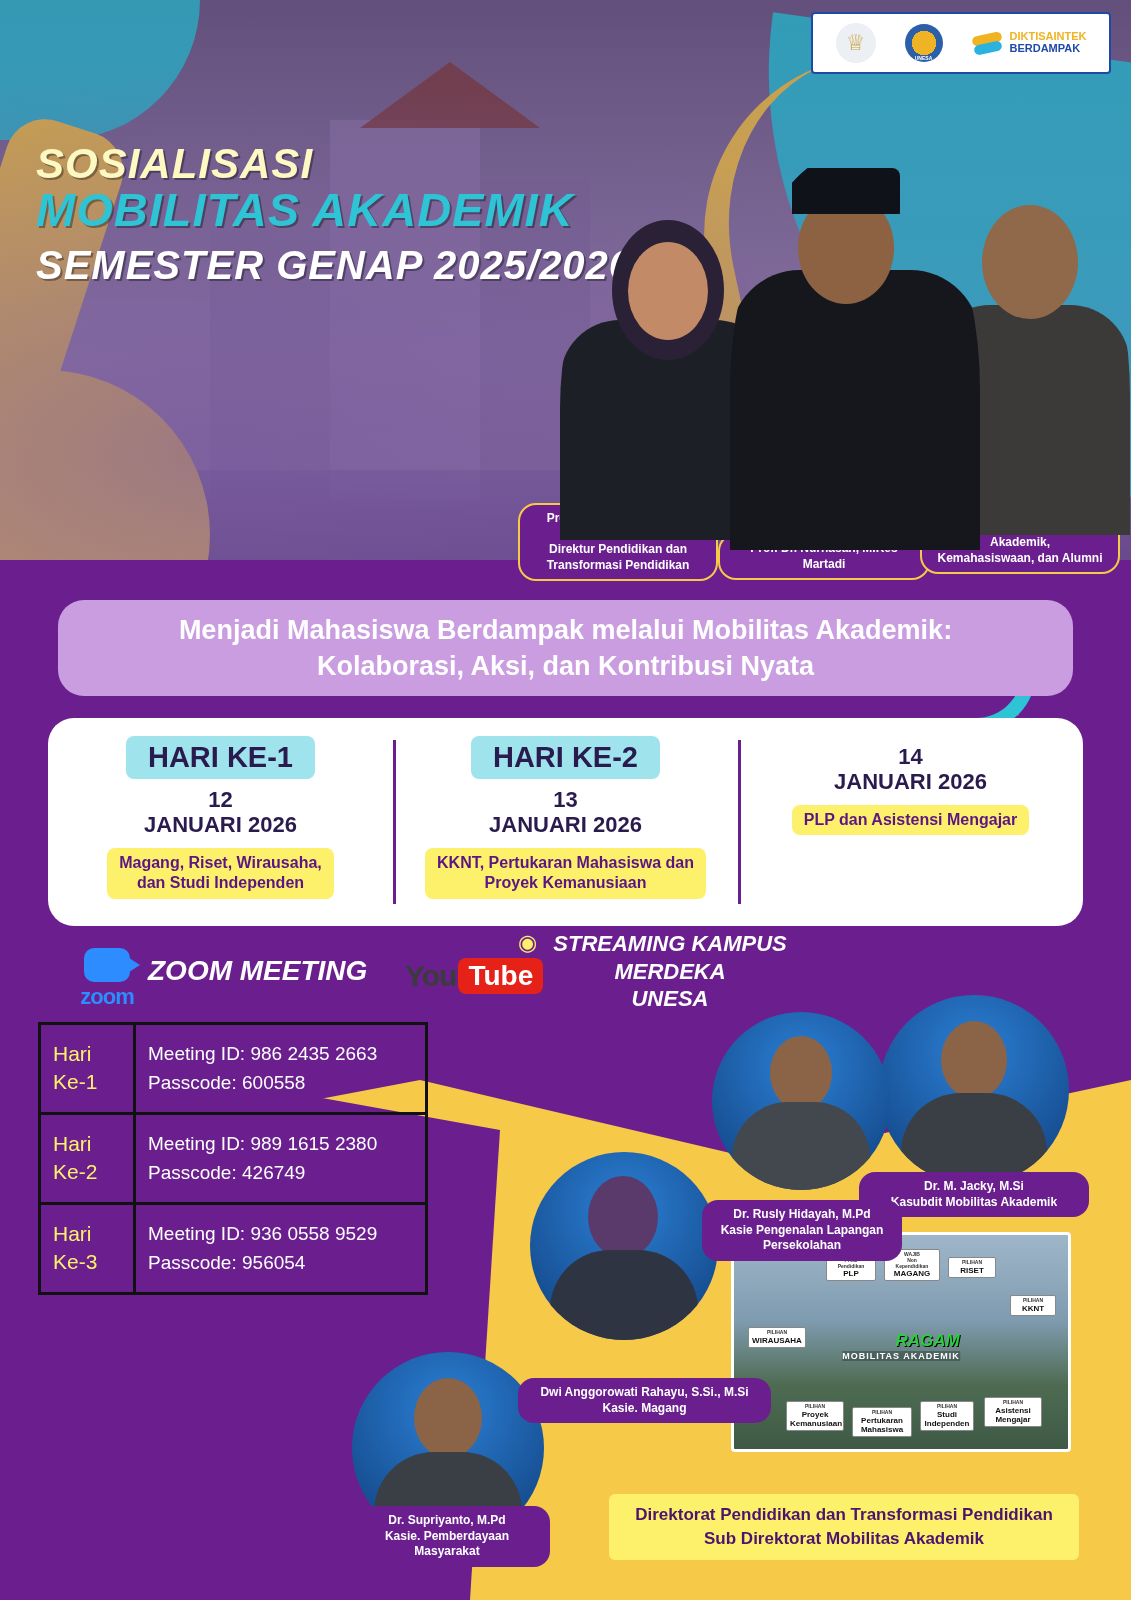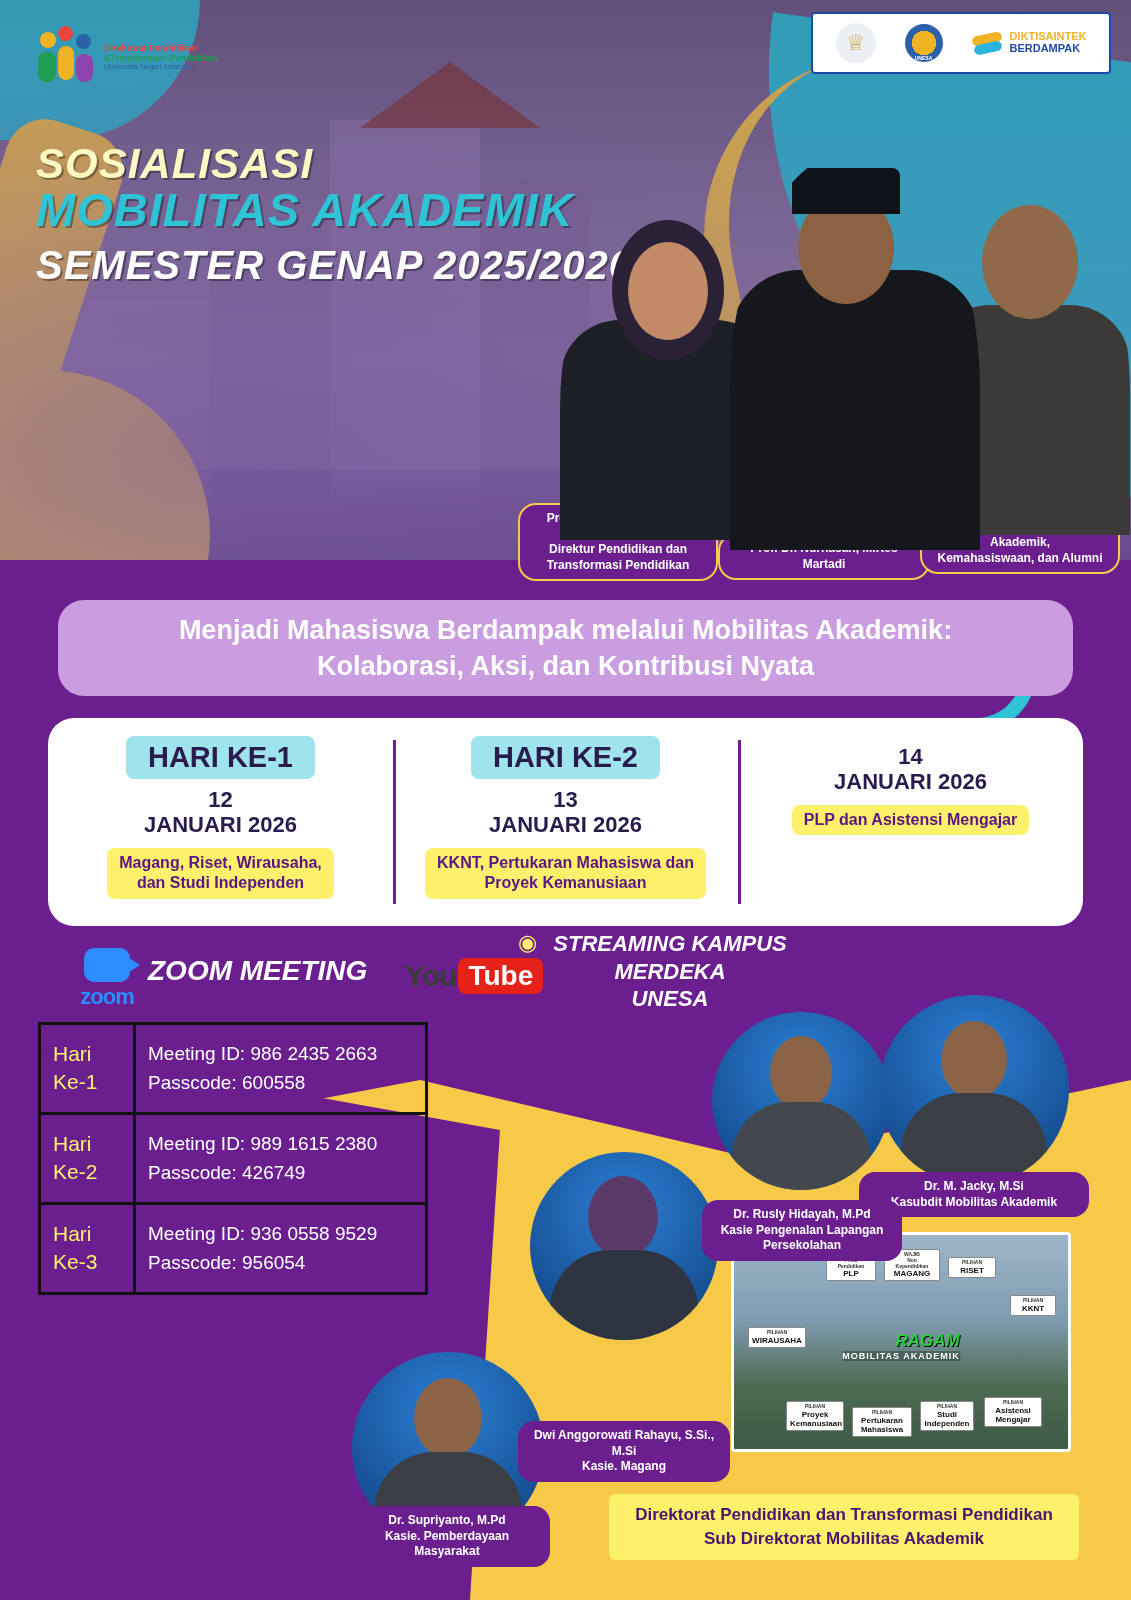--- a/index.html
+++ b/index.html
@@ -267,35 +267,20 @@
     <div class="bld b5"></div>
     <div class="water"></div>
 
     <div class="teal-blob"></div>
     <div class="teal-curve"></div>
     <div class="teal-left-top"></div>
     <div class="yellow-bar"></div>
     <div class="yellow-left"></div>
   </div>
 
-  <div class="unesa-logo" style="z-index:20">
-    <div class="logo-mark">
-      <div class="lm-dot" style="left:4px;  top:8px;  width:16px;height:16px;background:#f0b323"></div>
-      <div class="lm-dot" style="left:22px; top:2px;  width:15px;height:15px;background:#e8453c"></div>
-      <div class="lm-dot" style="left:40px; top:10px; width:15px;height:15px;background:#2b5fa8"></div>
-      <div class="lm-dot" style="left:2px;  top:28px; width:18px;height:30px;background:#1f9d55;border-radius:8px"></div>
-      <div class="lm-dot" style="left:22px; top:22px; width:16px;height:34px;background:#f0b323;border-radius:8px"></div>
-      <div class="lm-dot" style="left:40px; top:30px; width:17px;height:28px;background:#8e44ad;border-radius:8px"></div>
-    </div>
-    <div class="logo-text">
-      <div class="l1">Direktorat Pendidikan</div>
-      <div class="l2">&amp;Transformasi Pendidikan</div>
-      <div class="l3">Universitas Negeri Surabaya</div>
-    </div>
-  </div>
 
   <div class="top-right-logos" style="z-index:20">
     <div class="trl-item">
       <div class="garuda">♕</div>
     </div>
     <div class="trl-item">
       <div class="unesa-seal">
           <span>UNESA</span>
         </div>
     </div>
@@ -451,21 +436,21 @@
   <div class="name-badge" style="left:702px; top:1200px; width:200px;">
     <div>Dr. Rusly Hidayah, M.Pd</div>
     <div style="white-space:pre-line">Kasie Pengenalan Lapangan
 Persekolahan</div>
   </div>
 
   <div class="circ" style="left:530px; top:1152px; width:188px; height:188px;">
     <div class="ph-head" style="position:absolute;left:58px;top:24px;width:70px;height:82px;background:#5a3a6b;border-radius:50%"></div>
     <div class="ph-body" style="position:absolute;left:20px;bottom:0;width:148px;height:90px;background:#2f3442;border-radius:60px 60px 0 0"></div>
   </div>
-  <div class="name-badge" style="left:518px; top:1421px; width:212px;">
+  <div class="name-badge" style="left:518px; top:1378px; width:253px;">
     <div>Dwi Anggorowati Rahayu, S.Si., M.Si</div>
     <div>Kasie. Magang</div>
   </div>
 
   <div class="circ" style="left:352px; top:1352px; width:192px; height:192px;">
     <div class="ph-head" style="position:absolute;left:62px;top:26px;width:68px;height:80px;background:#8b6347;border-radius:50%"></div>
     <div class="ph-body" style="position:absolute;left:22px;bottom:0;width:148px;height:92px;background:#3a3f46;border-radius:60px 60px 0 0"></div>
   </div>
   <div class="name-badge" style="left:344px; top:1506px; width:206px;">
     <div>Dr. Supriyanto, M.Pd</div>

